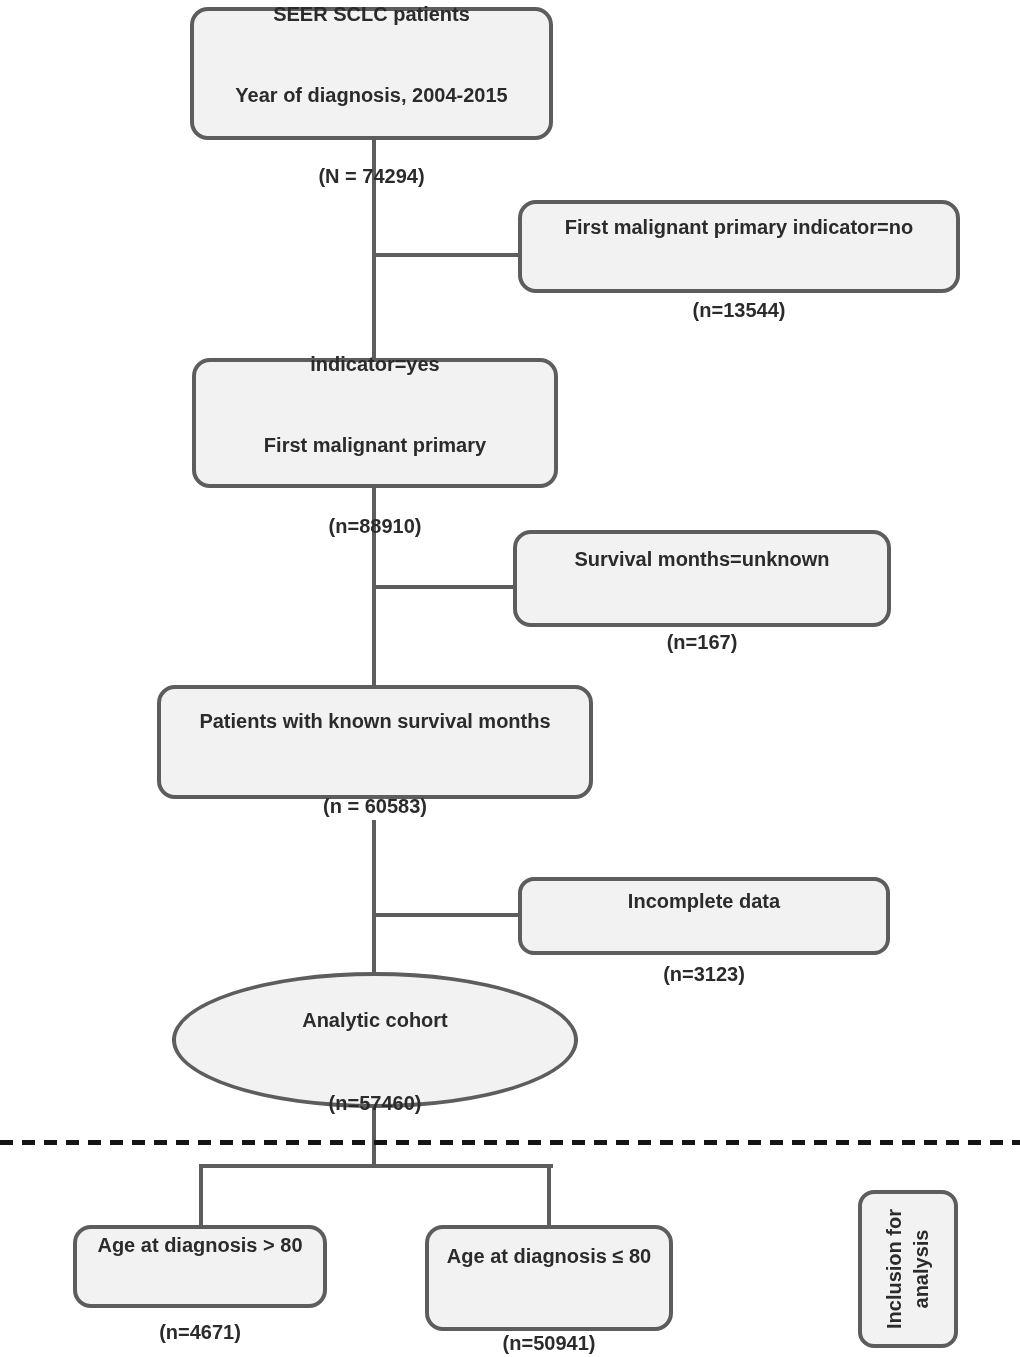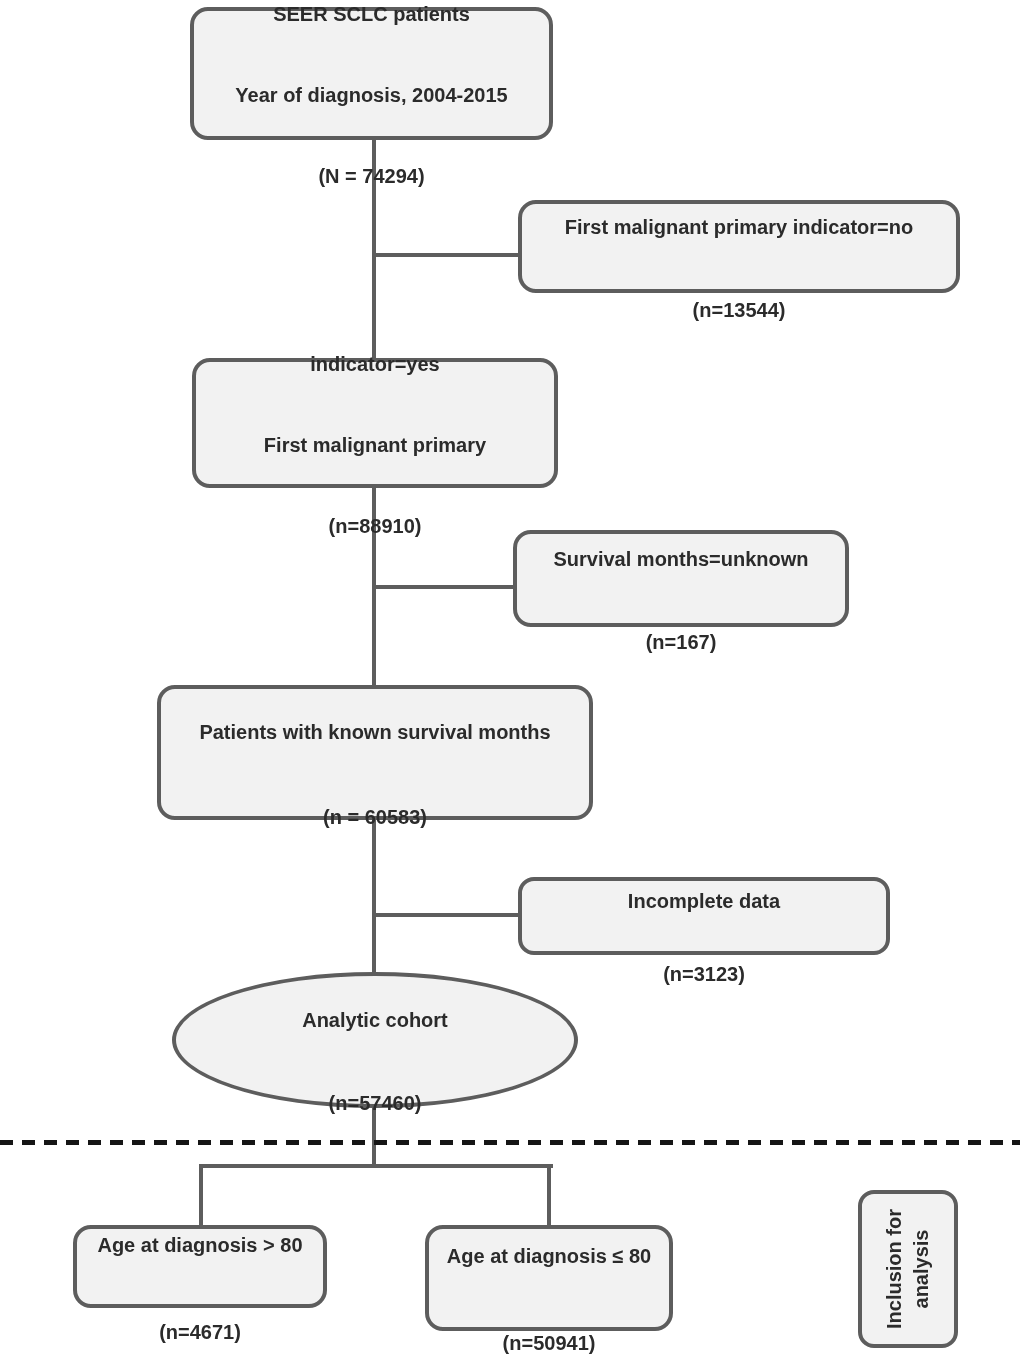--- a/index.html
+++ b/index.html
@@ -25,28 +25,28 @@
     justify-content: center;
     text-align: center;
     font-size: 20px;
     z-index: 2;
   }
   .node .tline { width: 100%; margin-top: 44px; }
 
   
   .n-seer      { left: 190px; top: 7px;    width: 363px; height: 133px; line-height: 37px; }
   .n-fmp-yes   { left: 192px; top: 358px;  width: 366px; height: 130px; line-height: 37px; }
-  .n-known     { left: 157px; top: 685px;  width: 436px; height: 135px; line-height: 41px; justify-content: center; }
+  .n-known     { left: 157px; top: 685px;  width: 436px; height: 114px; line-height: 41px; justify-content: center; }
   .n-cohort    { left: 172px; top: 972px;  width: 406px; height: 136px; line-height: 39px; border-radius: 50%; }
   .n-age-gt    { left: 73px;  top: 1225px; width: 254px; height: 83px; line-height: 43px; }
   .n-age-le    { left: 425px; top: 1225px; width: 248px; height: 106px; line-height: 43px; }
 
   
   .n-excl1     { left: 518px; top: 200px;  width: 442px; height: 93px;  line-height: 39px; justify-content: center; }
-  .n-excl2     { left: 513px; top: 530px;  width: 336px; height: 97px;  line-height: 39px; }
+  .n-excl2     { left: 513px; top: 530px;  width: 378px; height: 97px;  line-height: 39px; }
   .n-excl3     { left: 518px; top: 877px;  width: 372px; height: 78px;  line-height: 29px; border-radius: 16px; }
 
   
   .n-inclusion { left: 858px; top: 1190px; width: 100px; height: 158px; border-radius: 16px; }
   .n-inclusion .rot {
     transform: rotate(-90deg);
     line-height: 27px;
     white-space: nowrap;
     text-align: center;
   }

